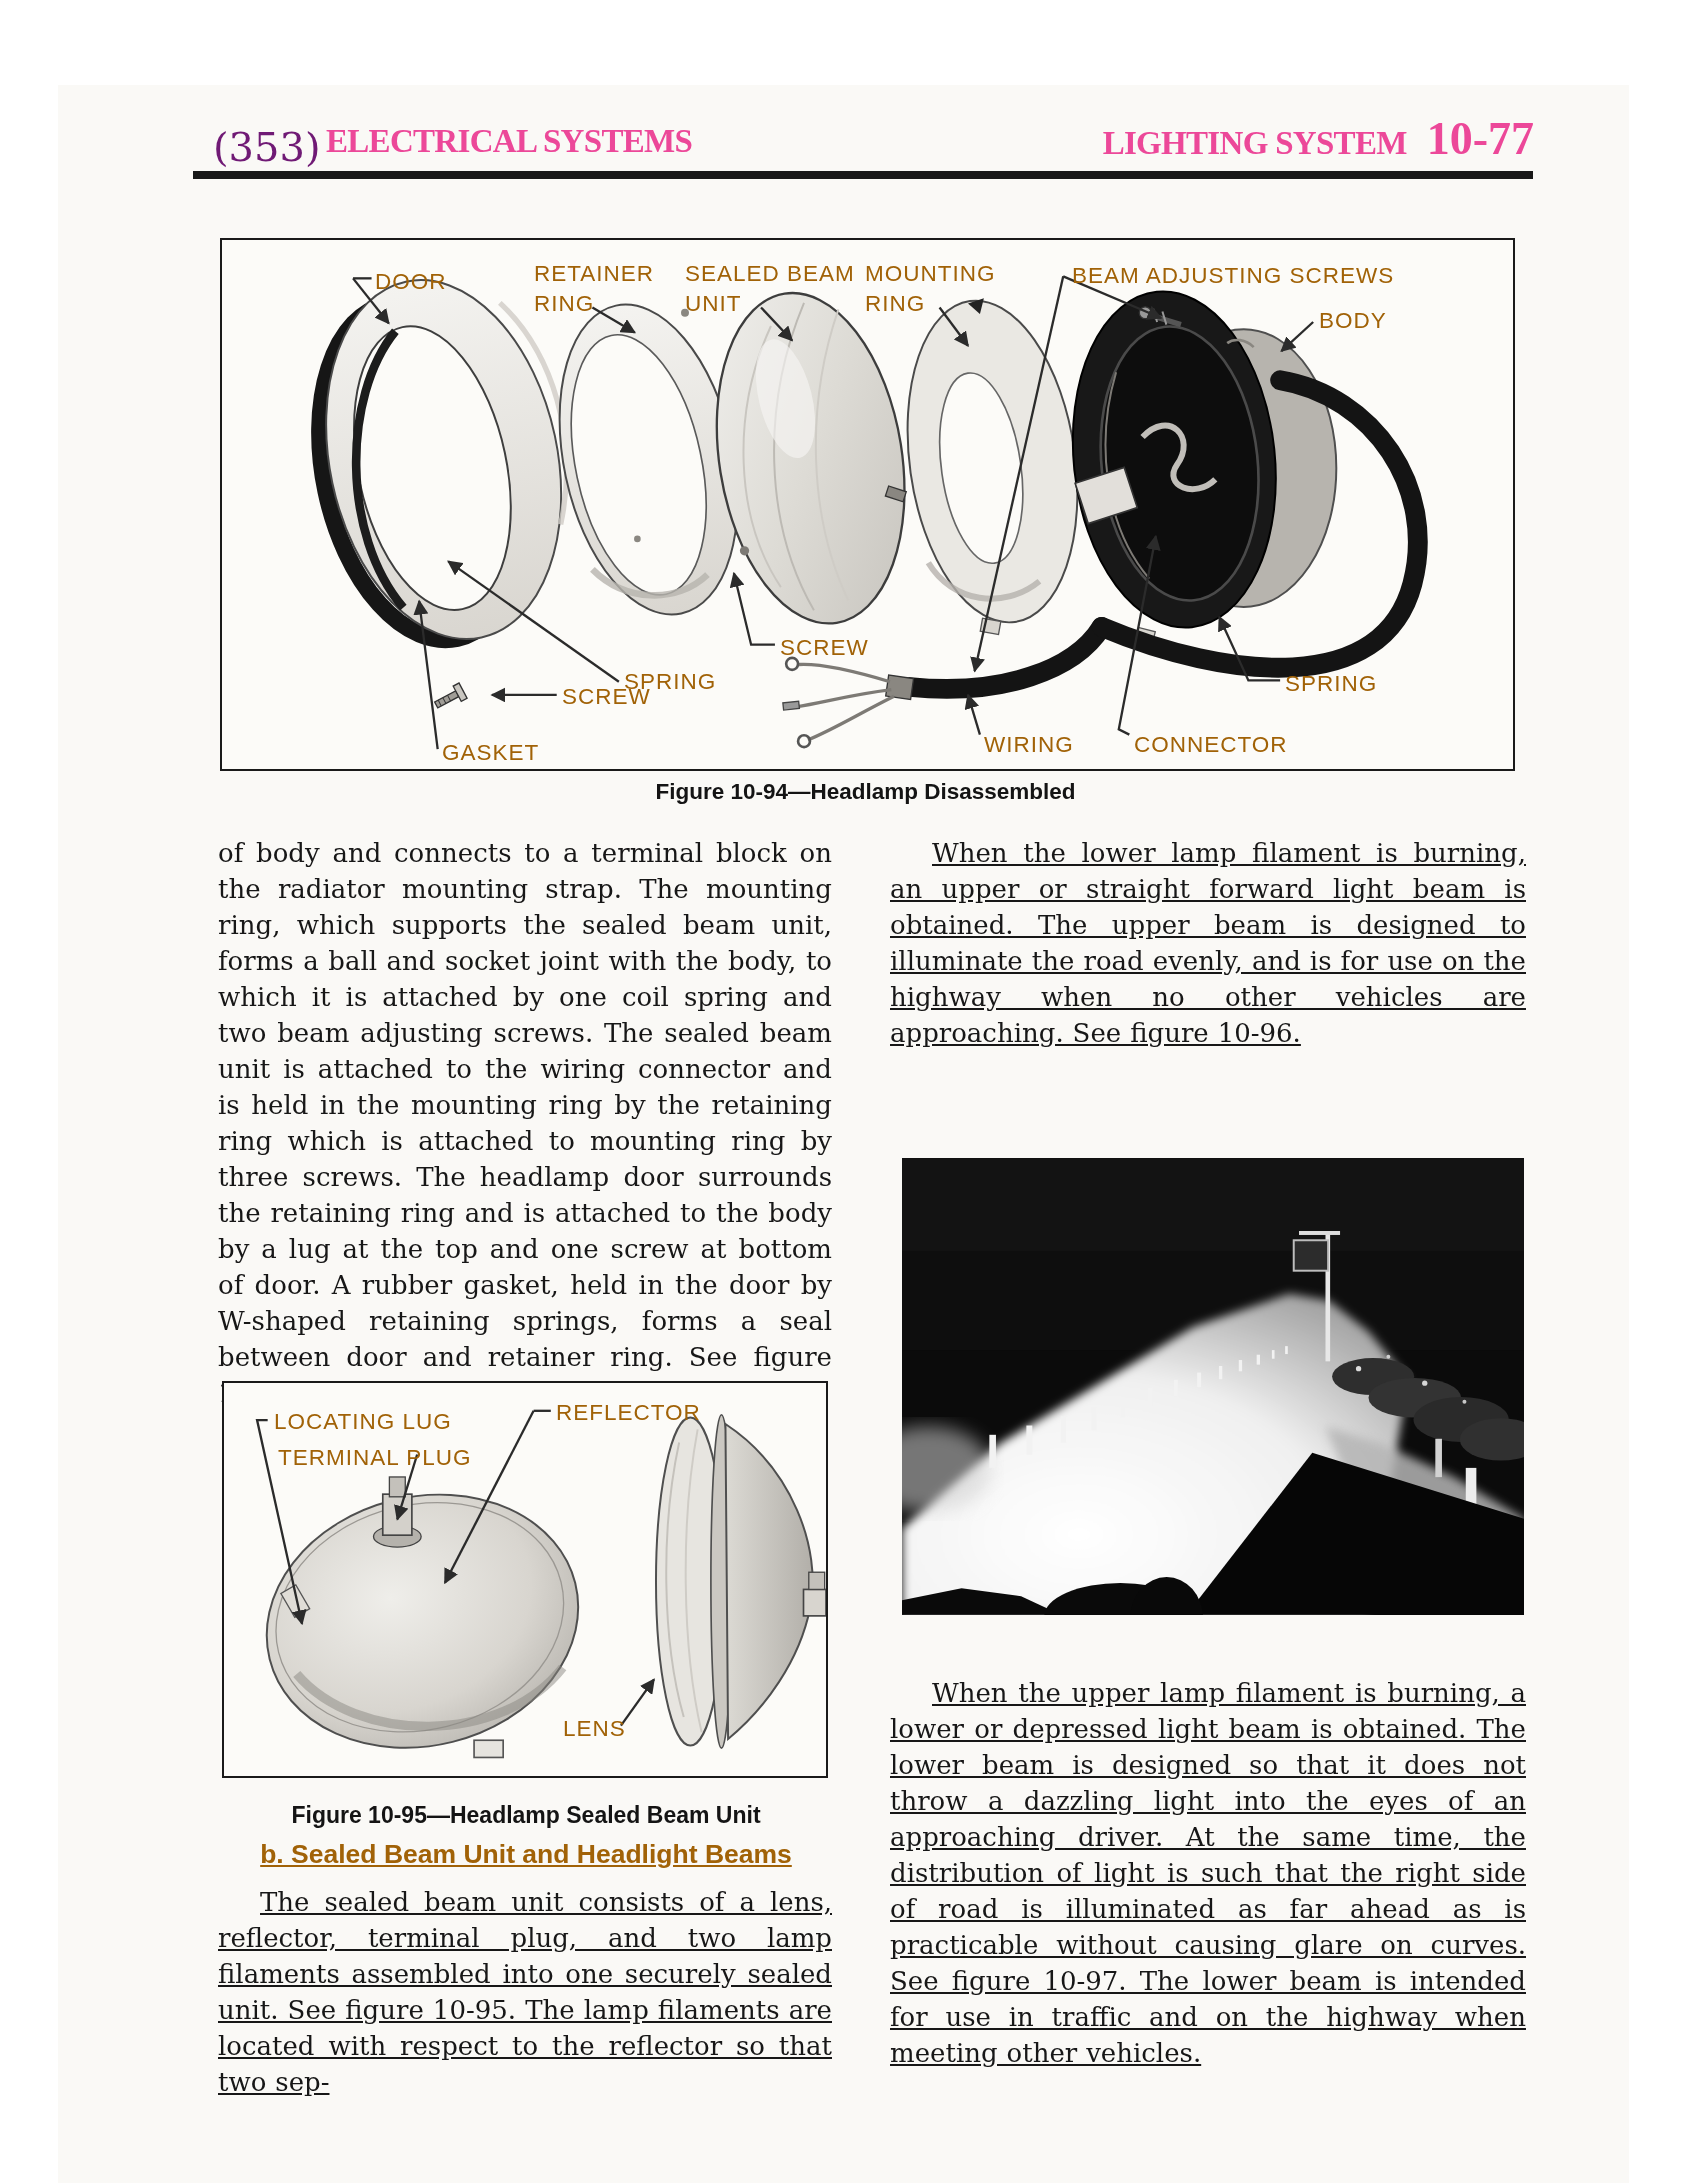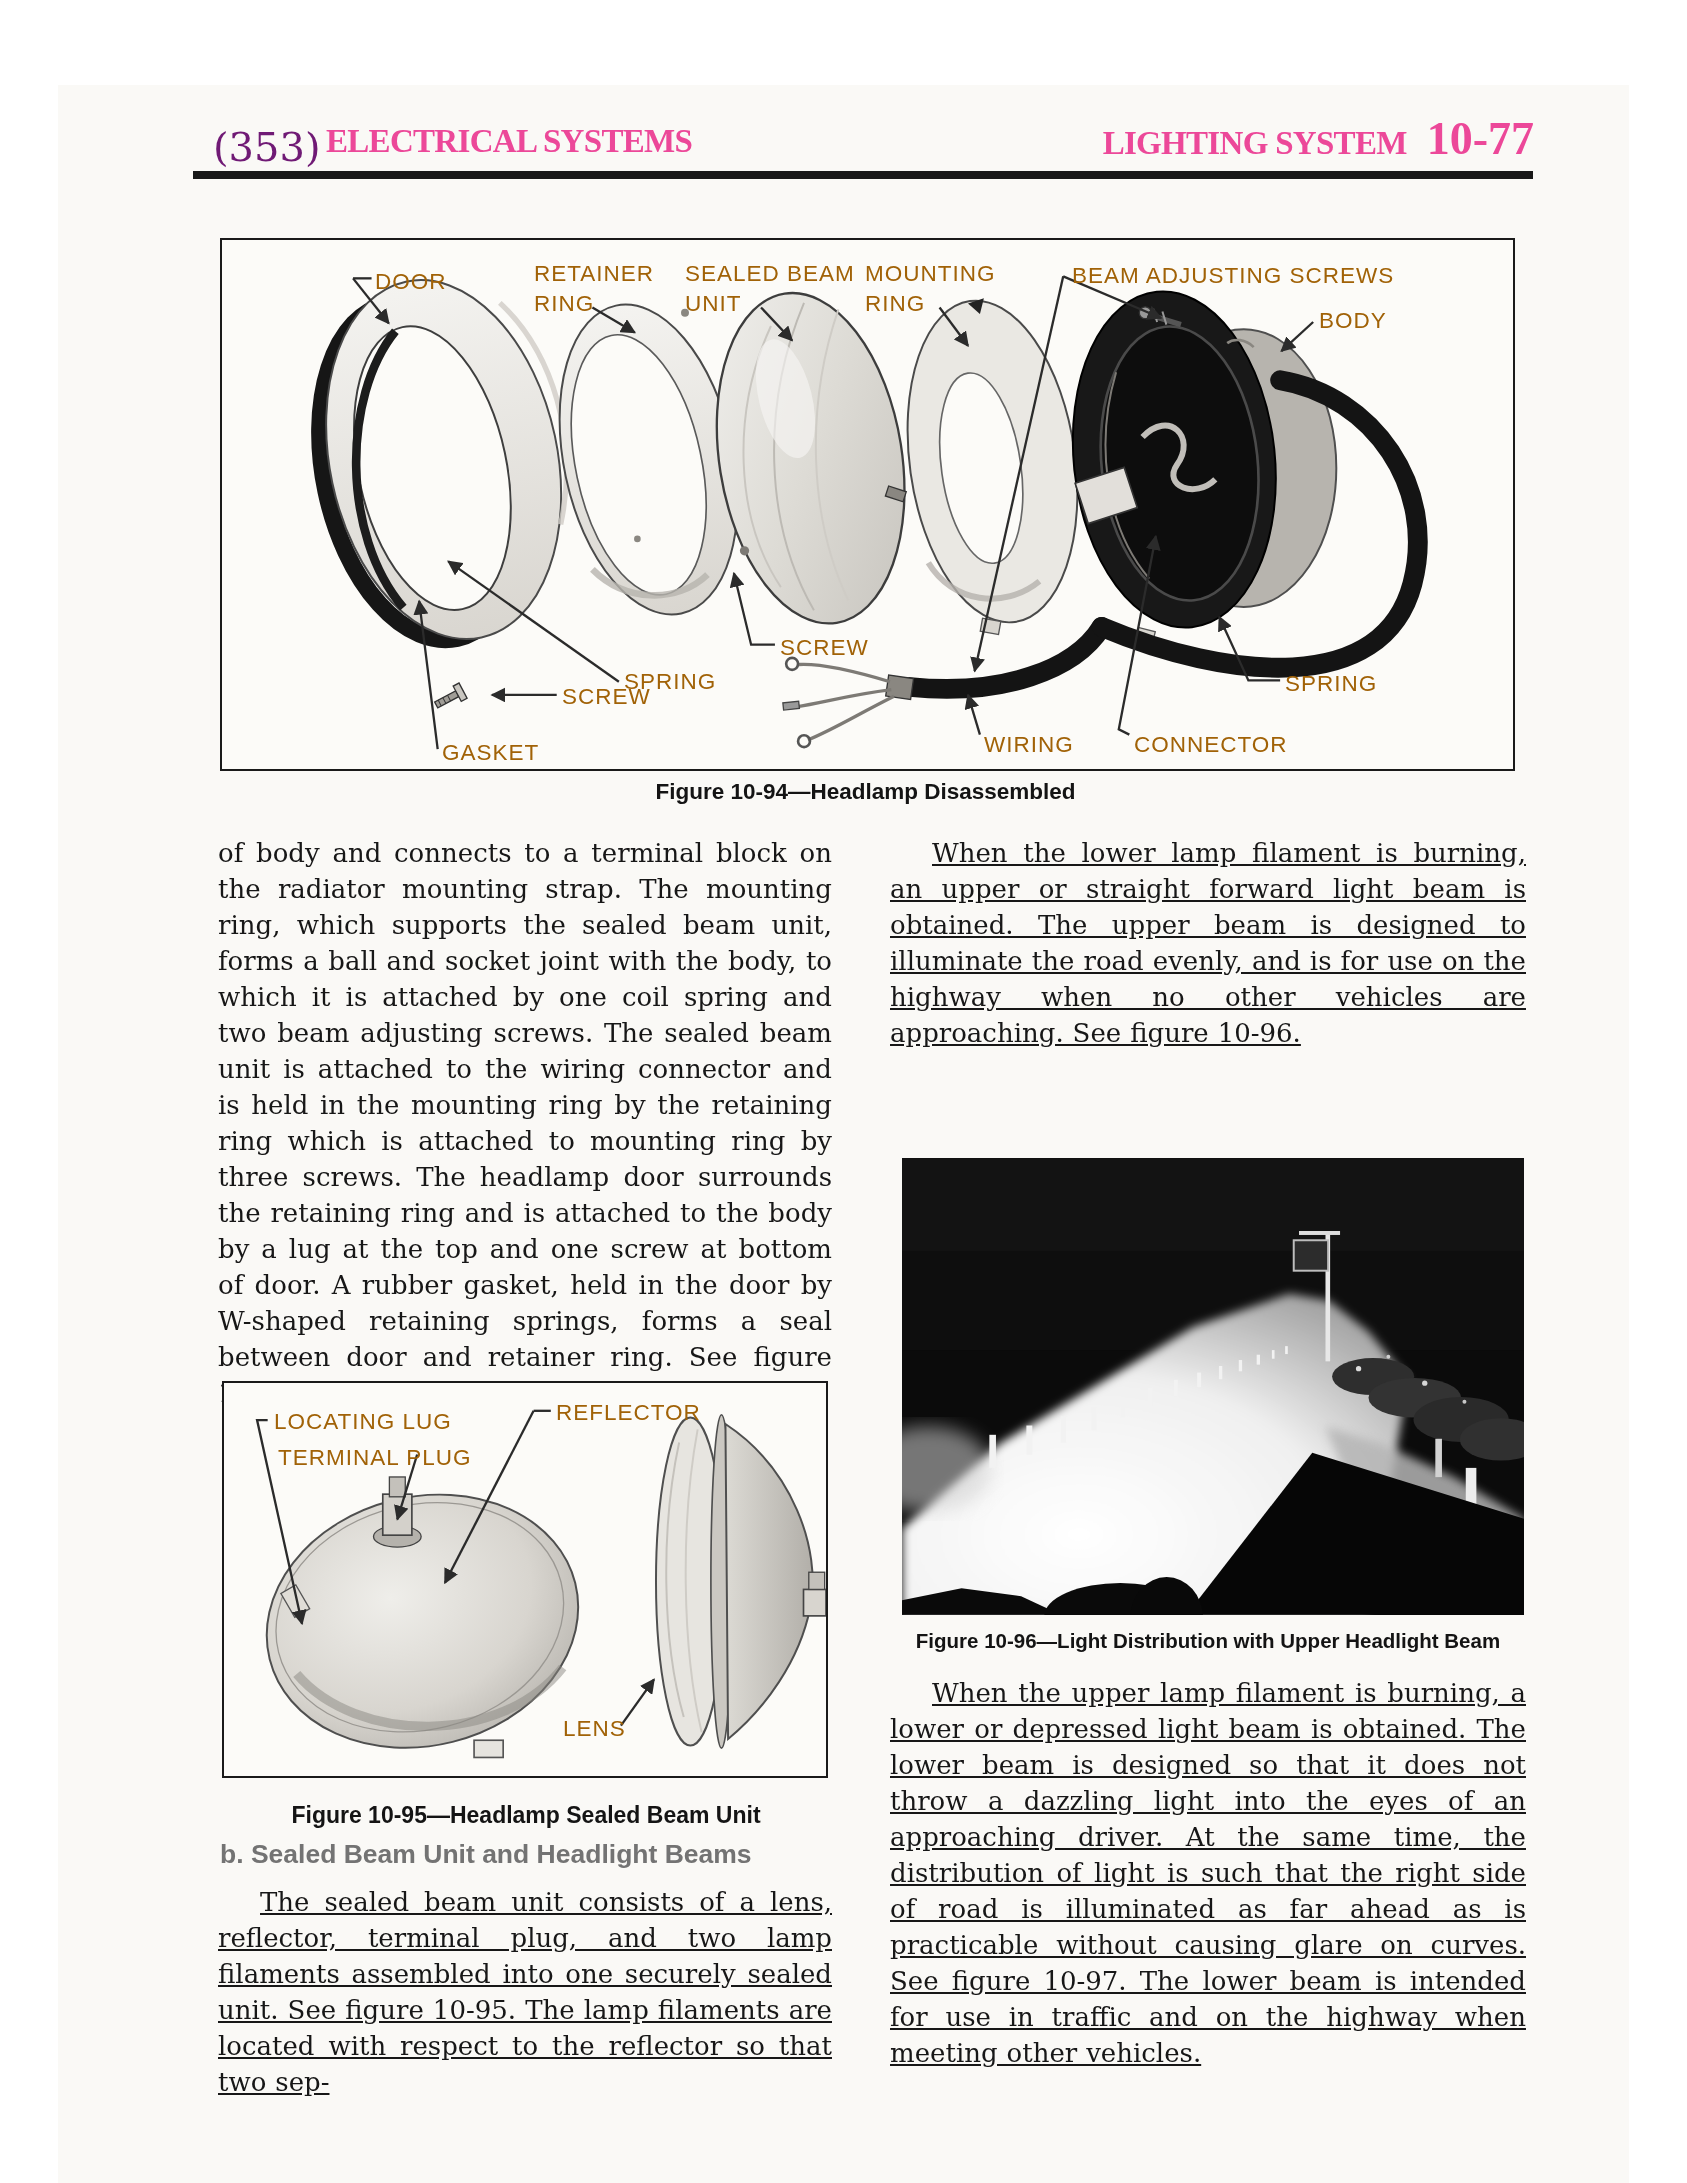--- a/index.html
+++ b/index.html
@@ -19,21 +19,21 @@
   .figbox{position:absolute;border:2.6px solid #1a1a1a;background:#fcfbf8;}
   .figbox svg{position:absolute;left:0;top:0;}
   .diag-label{position:absolute;font-family:"Liberation Sans", sans-serif;font-size:22.5px;
               line-height:30px;letter-spacing:1px;color:#a16207;white-space:pre-line;}
   .caption{position:absolute;font-family:"Liberation Sans", sans-serif;font-weight:bold;
            color:#141414;text-align:center;}
   .cap-lg{font-size:22.5px;}
   .cap-md{font-size:23px;}
   .cap-sm{font-size:20.5px;}
   .heading-b{position:absolute;font-family:"Liberation Sans", sans-serif;font-weight:bold;
-             font-size:26.5px;color:#737373;text-align:left;}
+             font-size:26.5px;color:#a16207;text-align:center;text-decoration:underline;}
   
   .coltext{position:absolute;font-size:26px;line-height:36px;text-align:justify;color:#171717;word-spacing:0.7px;}
   .coltext p{margin:0;}
   .indent{text-indent:42px;text-decoration:underline;}
   .photo{position:absolute;background:#0b0b0b;}
 </style>
 </head>
 <body>
 
 <div id="page">
@@ -305,19 +305,18 @@
 
       <g>
         <polygon points="430,690 940,690 940,545 620,445" fill="#060606"></polygon>
         <ellipse cx="330" cy="692" rx="115" ry="50" fill="#0a0a0a"></ellipse>
         <ellipse cx="400" cy="695" rx="55" ry="62" fill="#090909"></ellipse>
         <polygon points="0,690 0,668 90,650 180,662 240,690" fill="#0a0a0a"></polygon>
       </g>
     </svg>
   </div>
 
-  <div class="caption cap-sm" style="left:890px;top:1629px;width:636px;">Figure 10-96—Light Distribution with Upper Headlight Beam</div>
 
   <div class="coltext" style="left:890px;top:1675px;width:636px;">
     <p class="indent">When the upper lamp filament is burning, a lower or depressed light beam is obtained. The lower beam is designed so that it does not throw a dazzling light into the eyes of an approaching driver. At the same time, the distribution of light is such that the right side of road is illuminated as far ahead as is practicable without causing glare on curves. See figure 10-97. The lower beam is intended for use in traffic and on the highway when meeting other vehicles.</p>
   </div>
 </div>
 
 
 </body></html>

